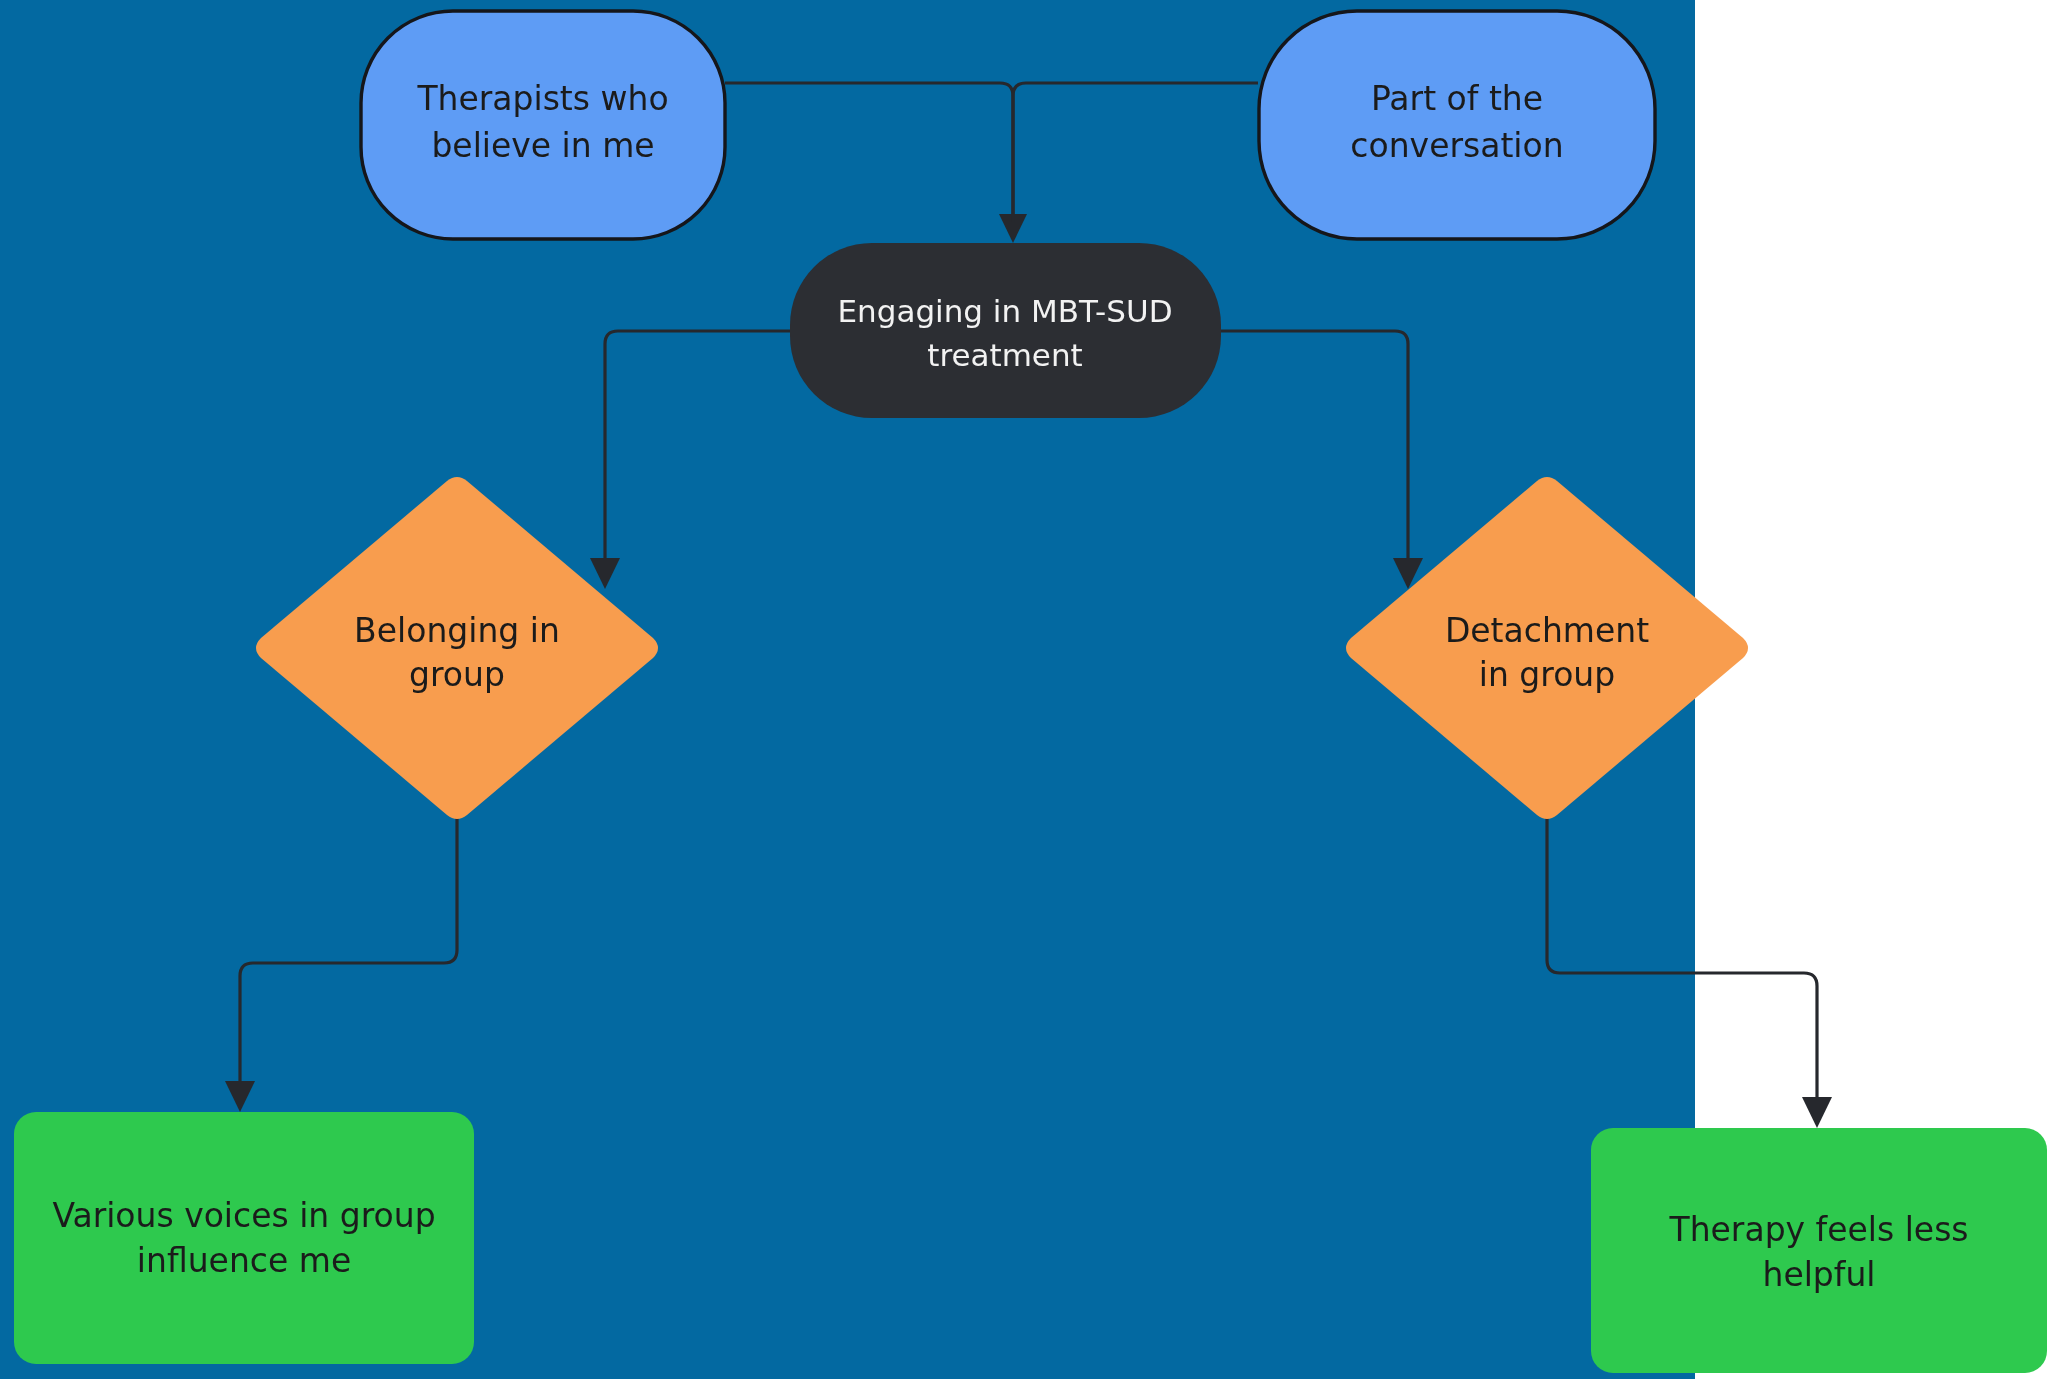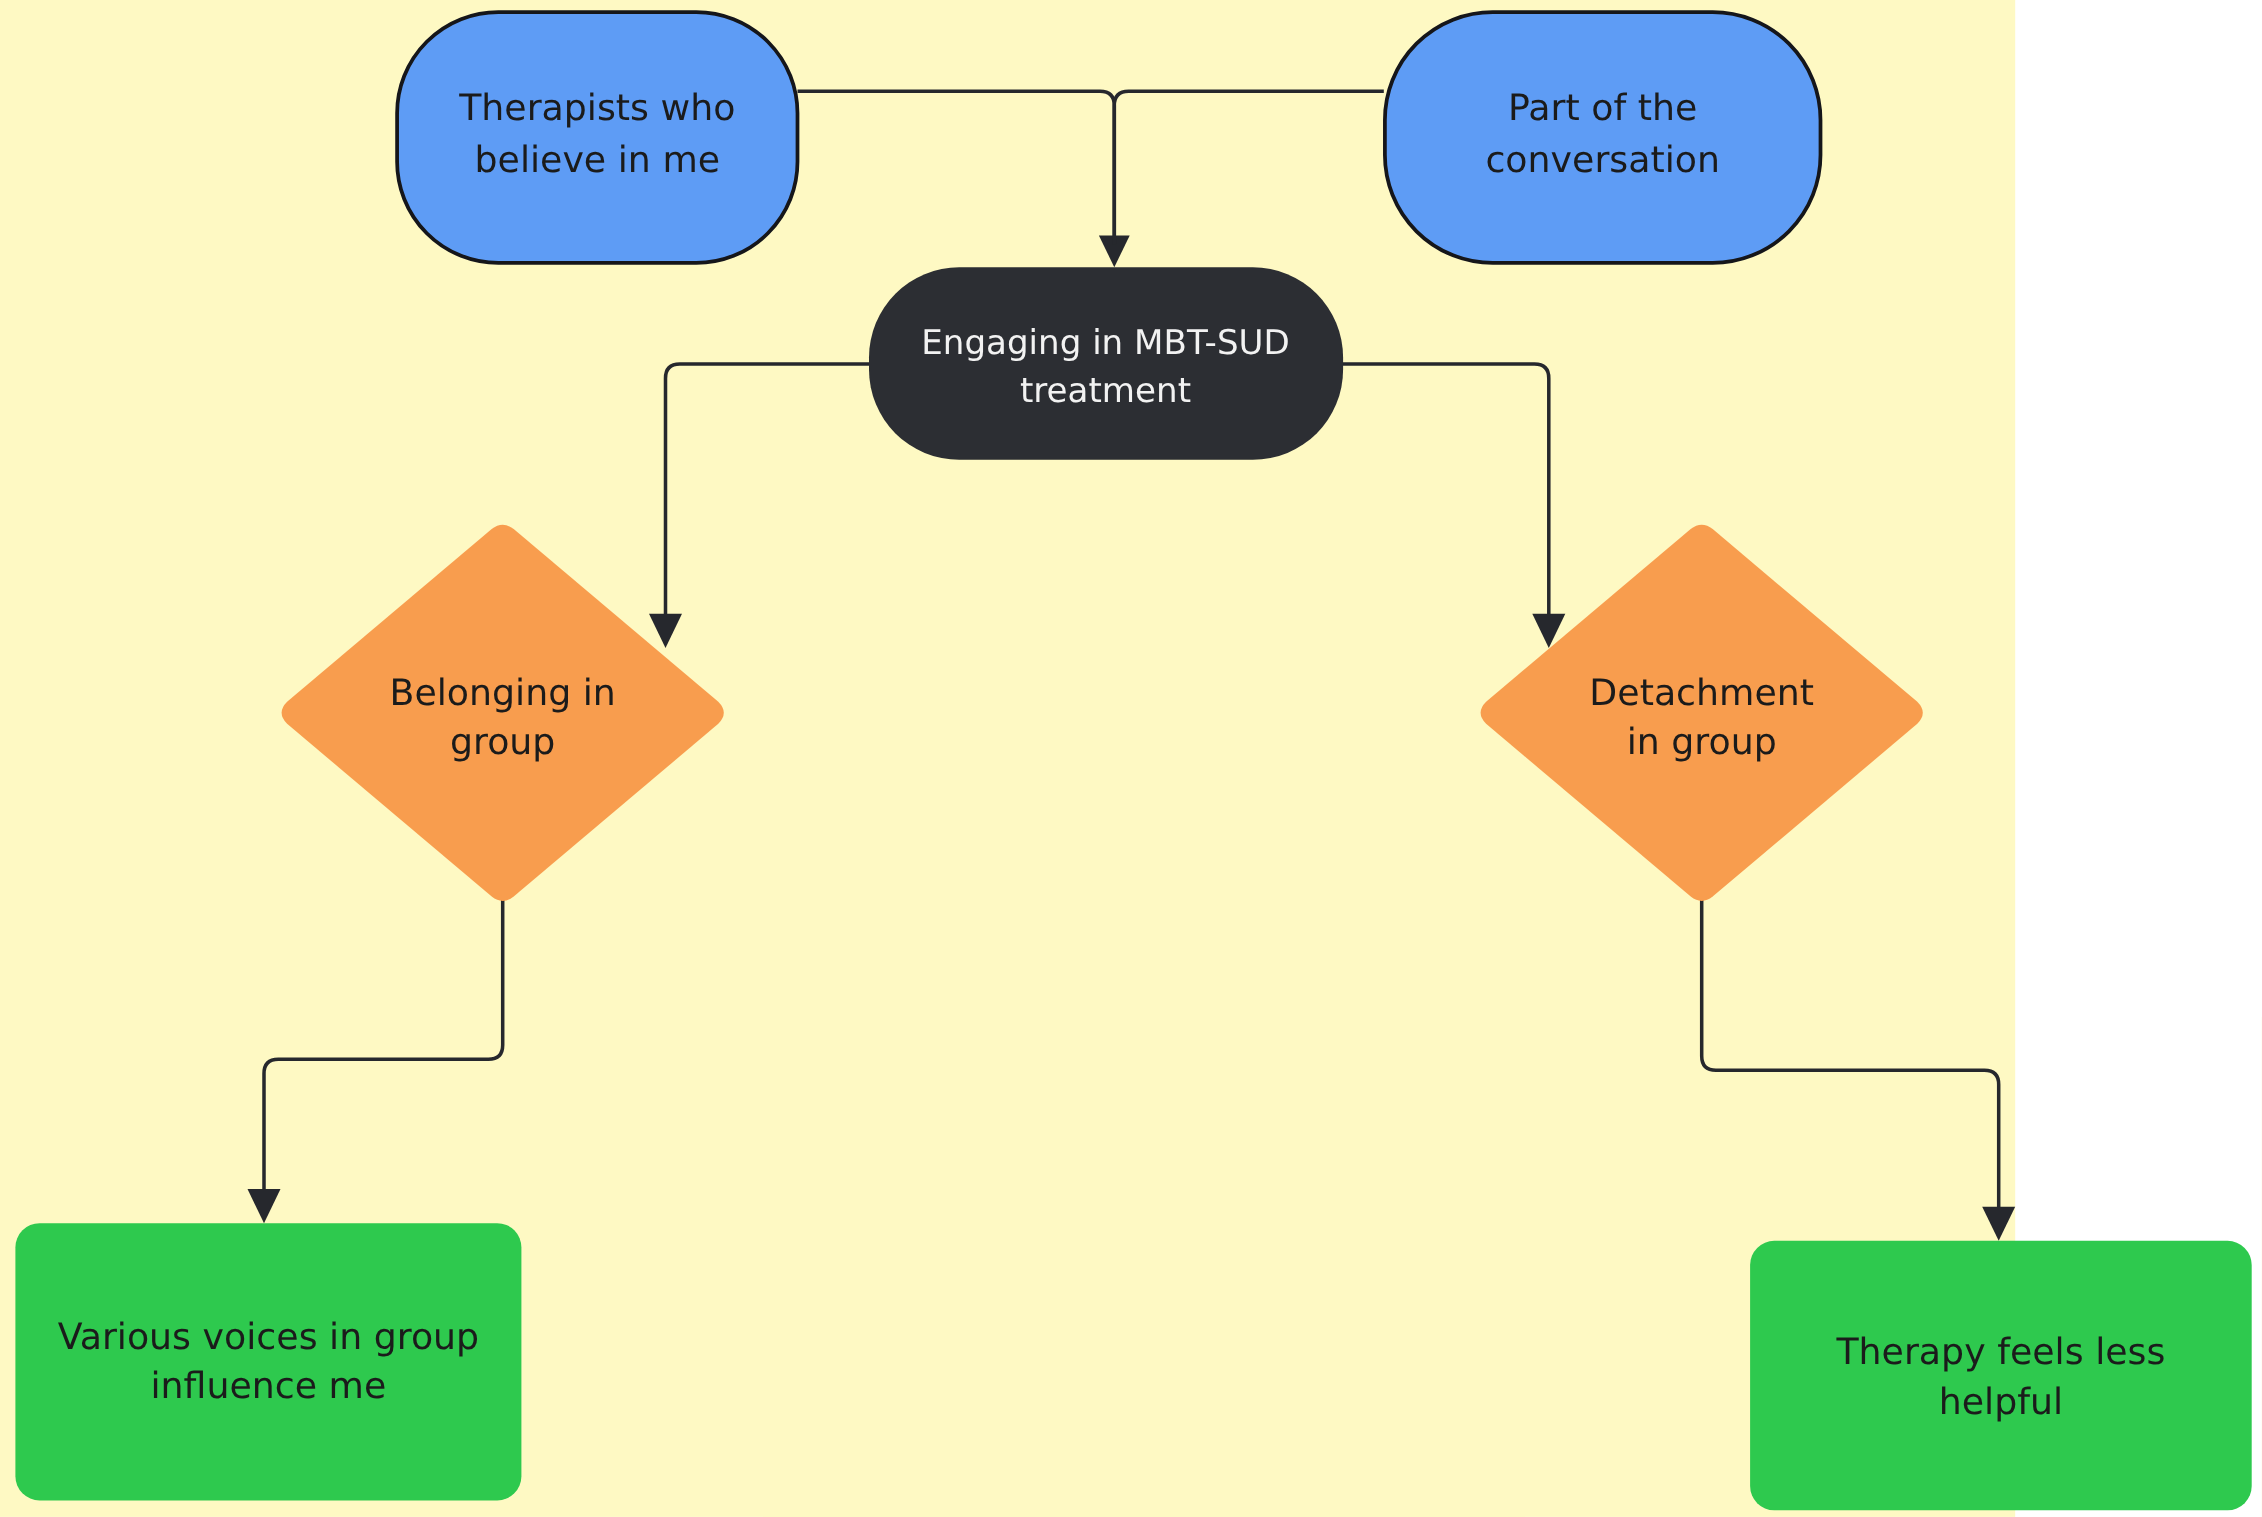--- a/index.html
+++ b/index.html
@@ -8,23 +8,23 @@
     background: #ffffff;
   }
   body {
     width: 2056px;
     height: 1379px;
     overflow: hidden;
     font-family: "DejaVu Sans", sans-serif;
   }
   #flowchart-root {
     position: relative;
-    width: 1832px;
+    width: 1695px;
     height: 1379px;
-    background: #fef9c3;
+    background: #0369a1;
   }
   svg#diagram {
     display: block;
     width: 2056px;
     height: 1379px;
   }
   .node-label {
     font-family: "DejaVu Sans", sans-serif;
     font-size: 33px;
     fill: #1b1b1b;

